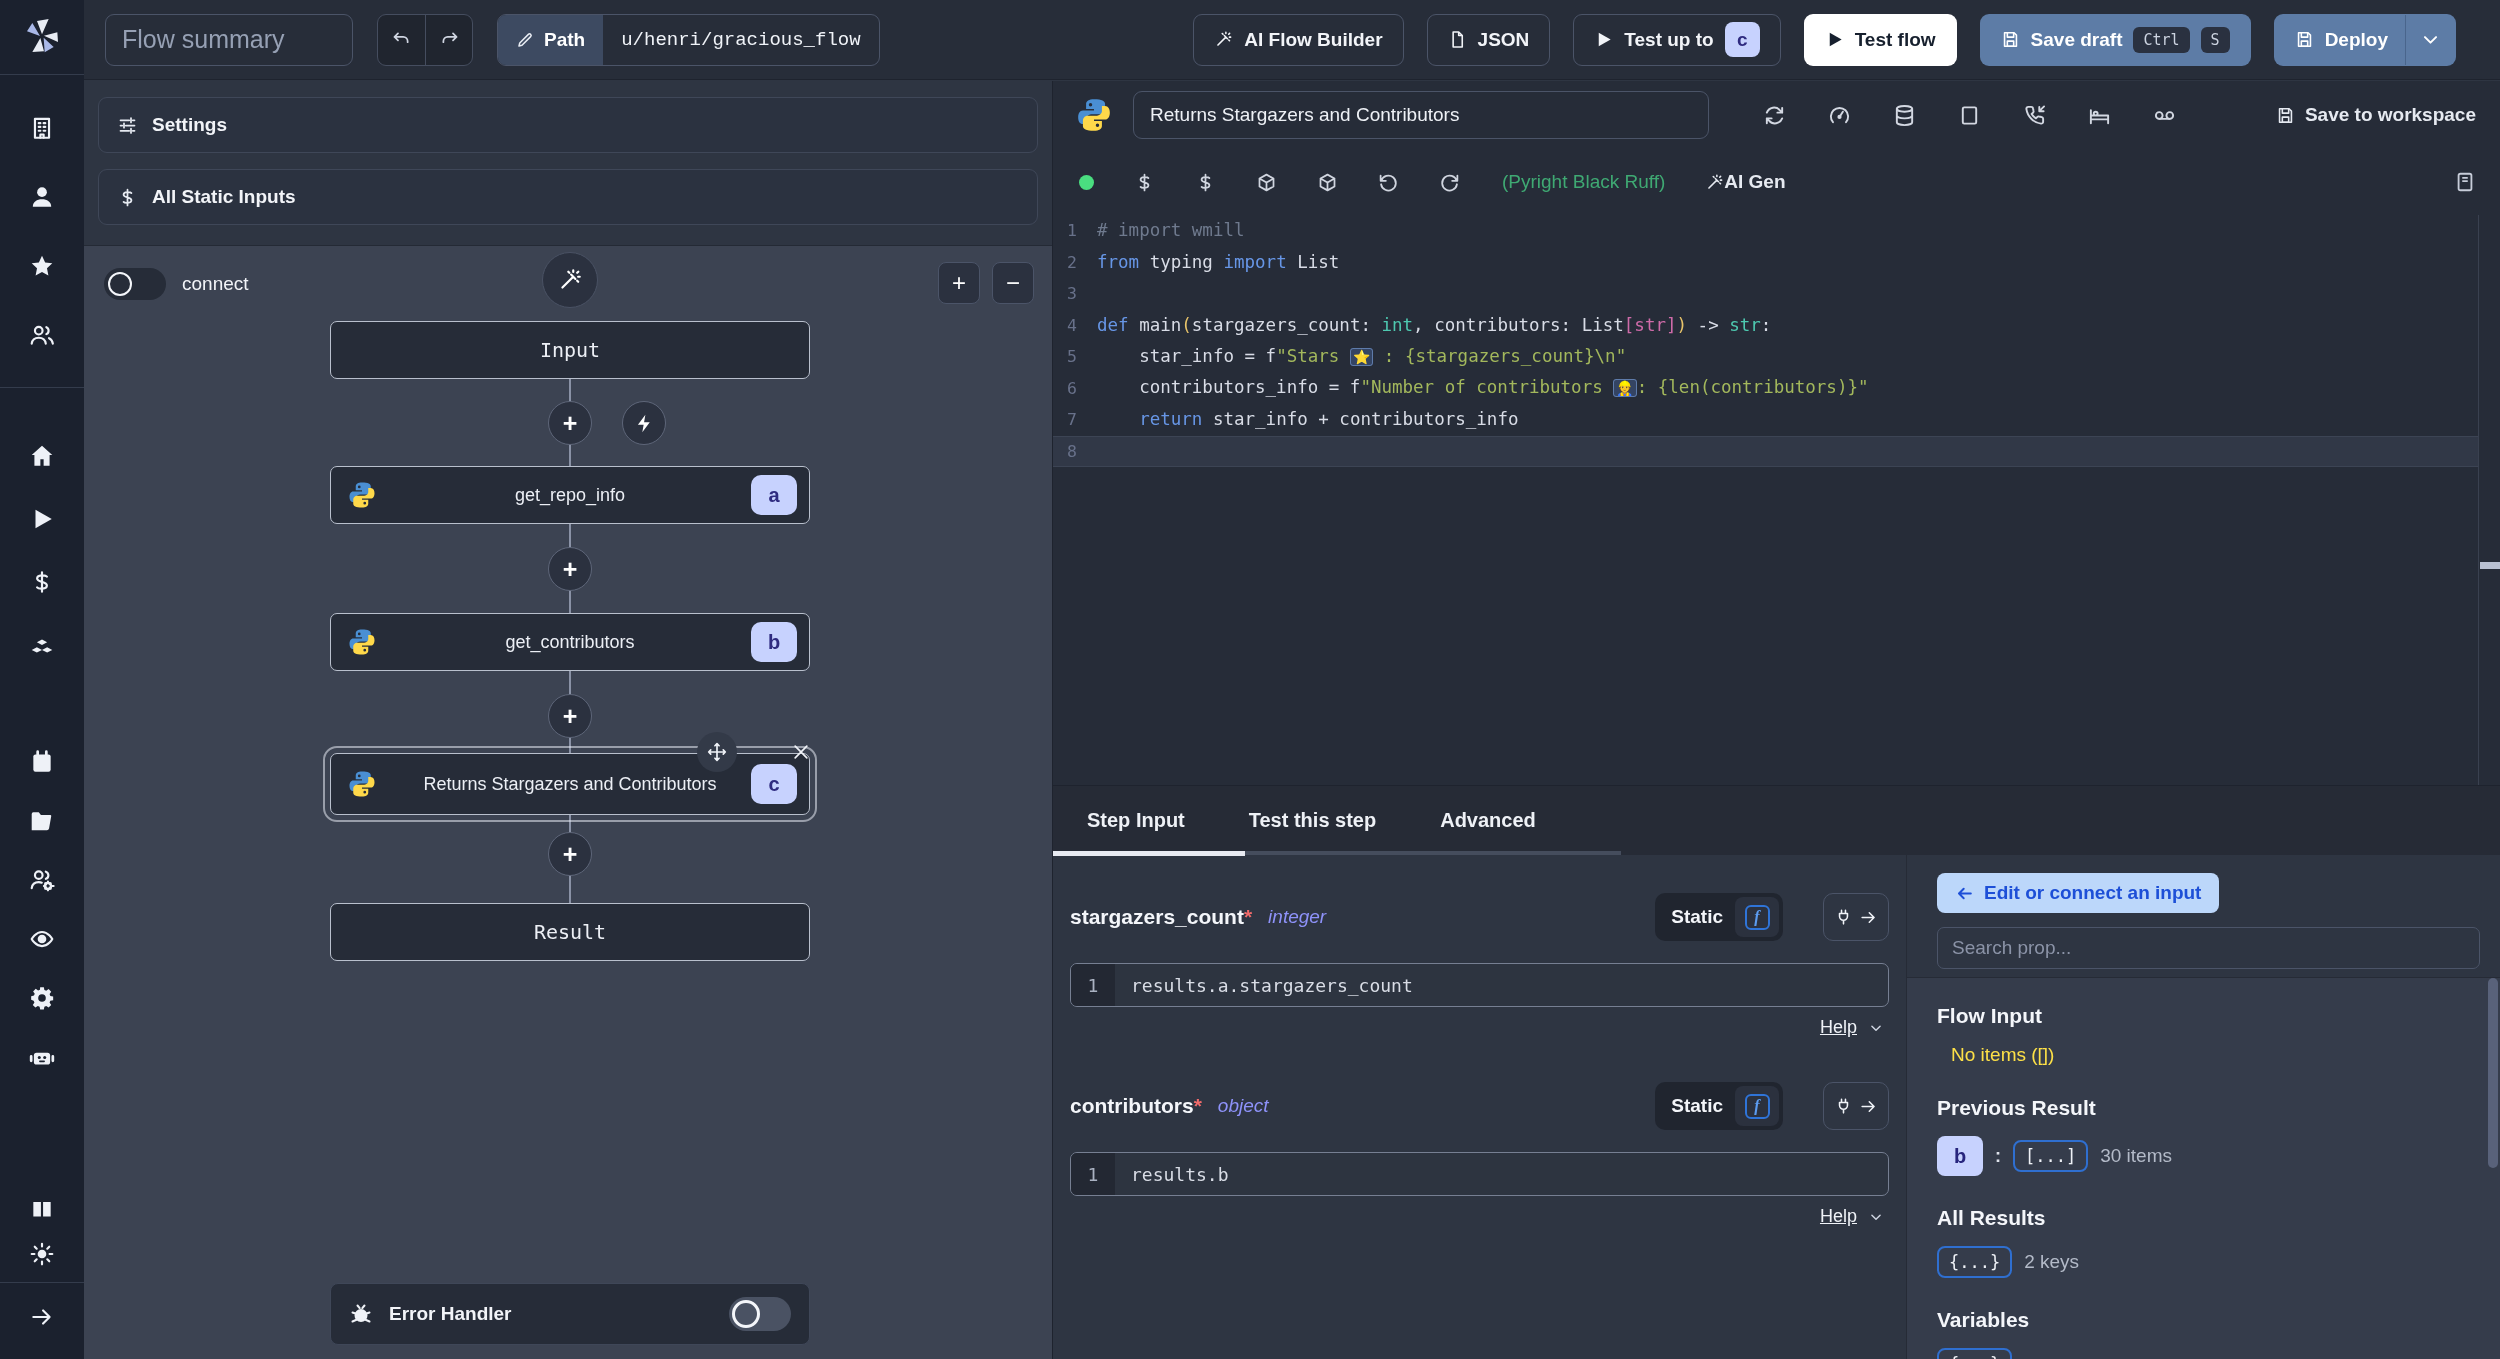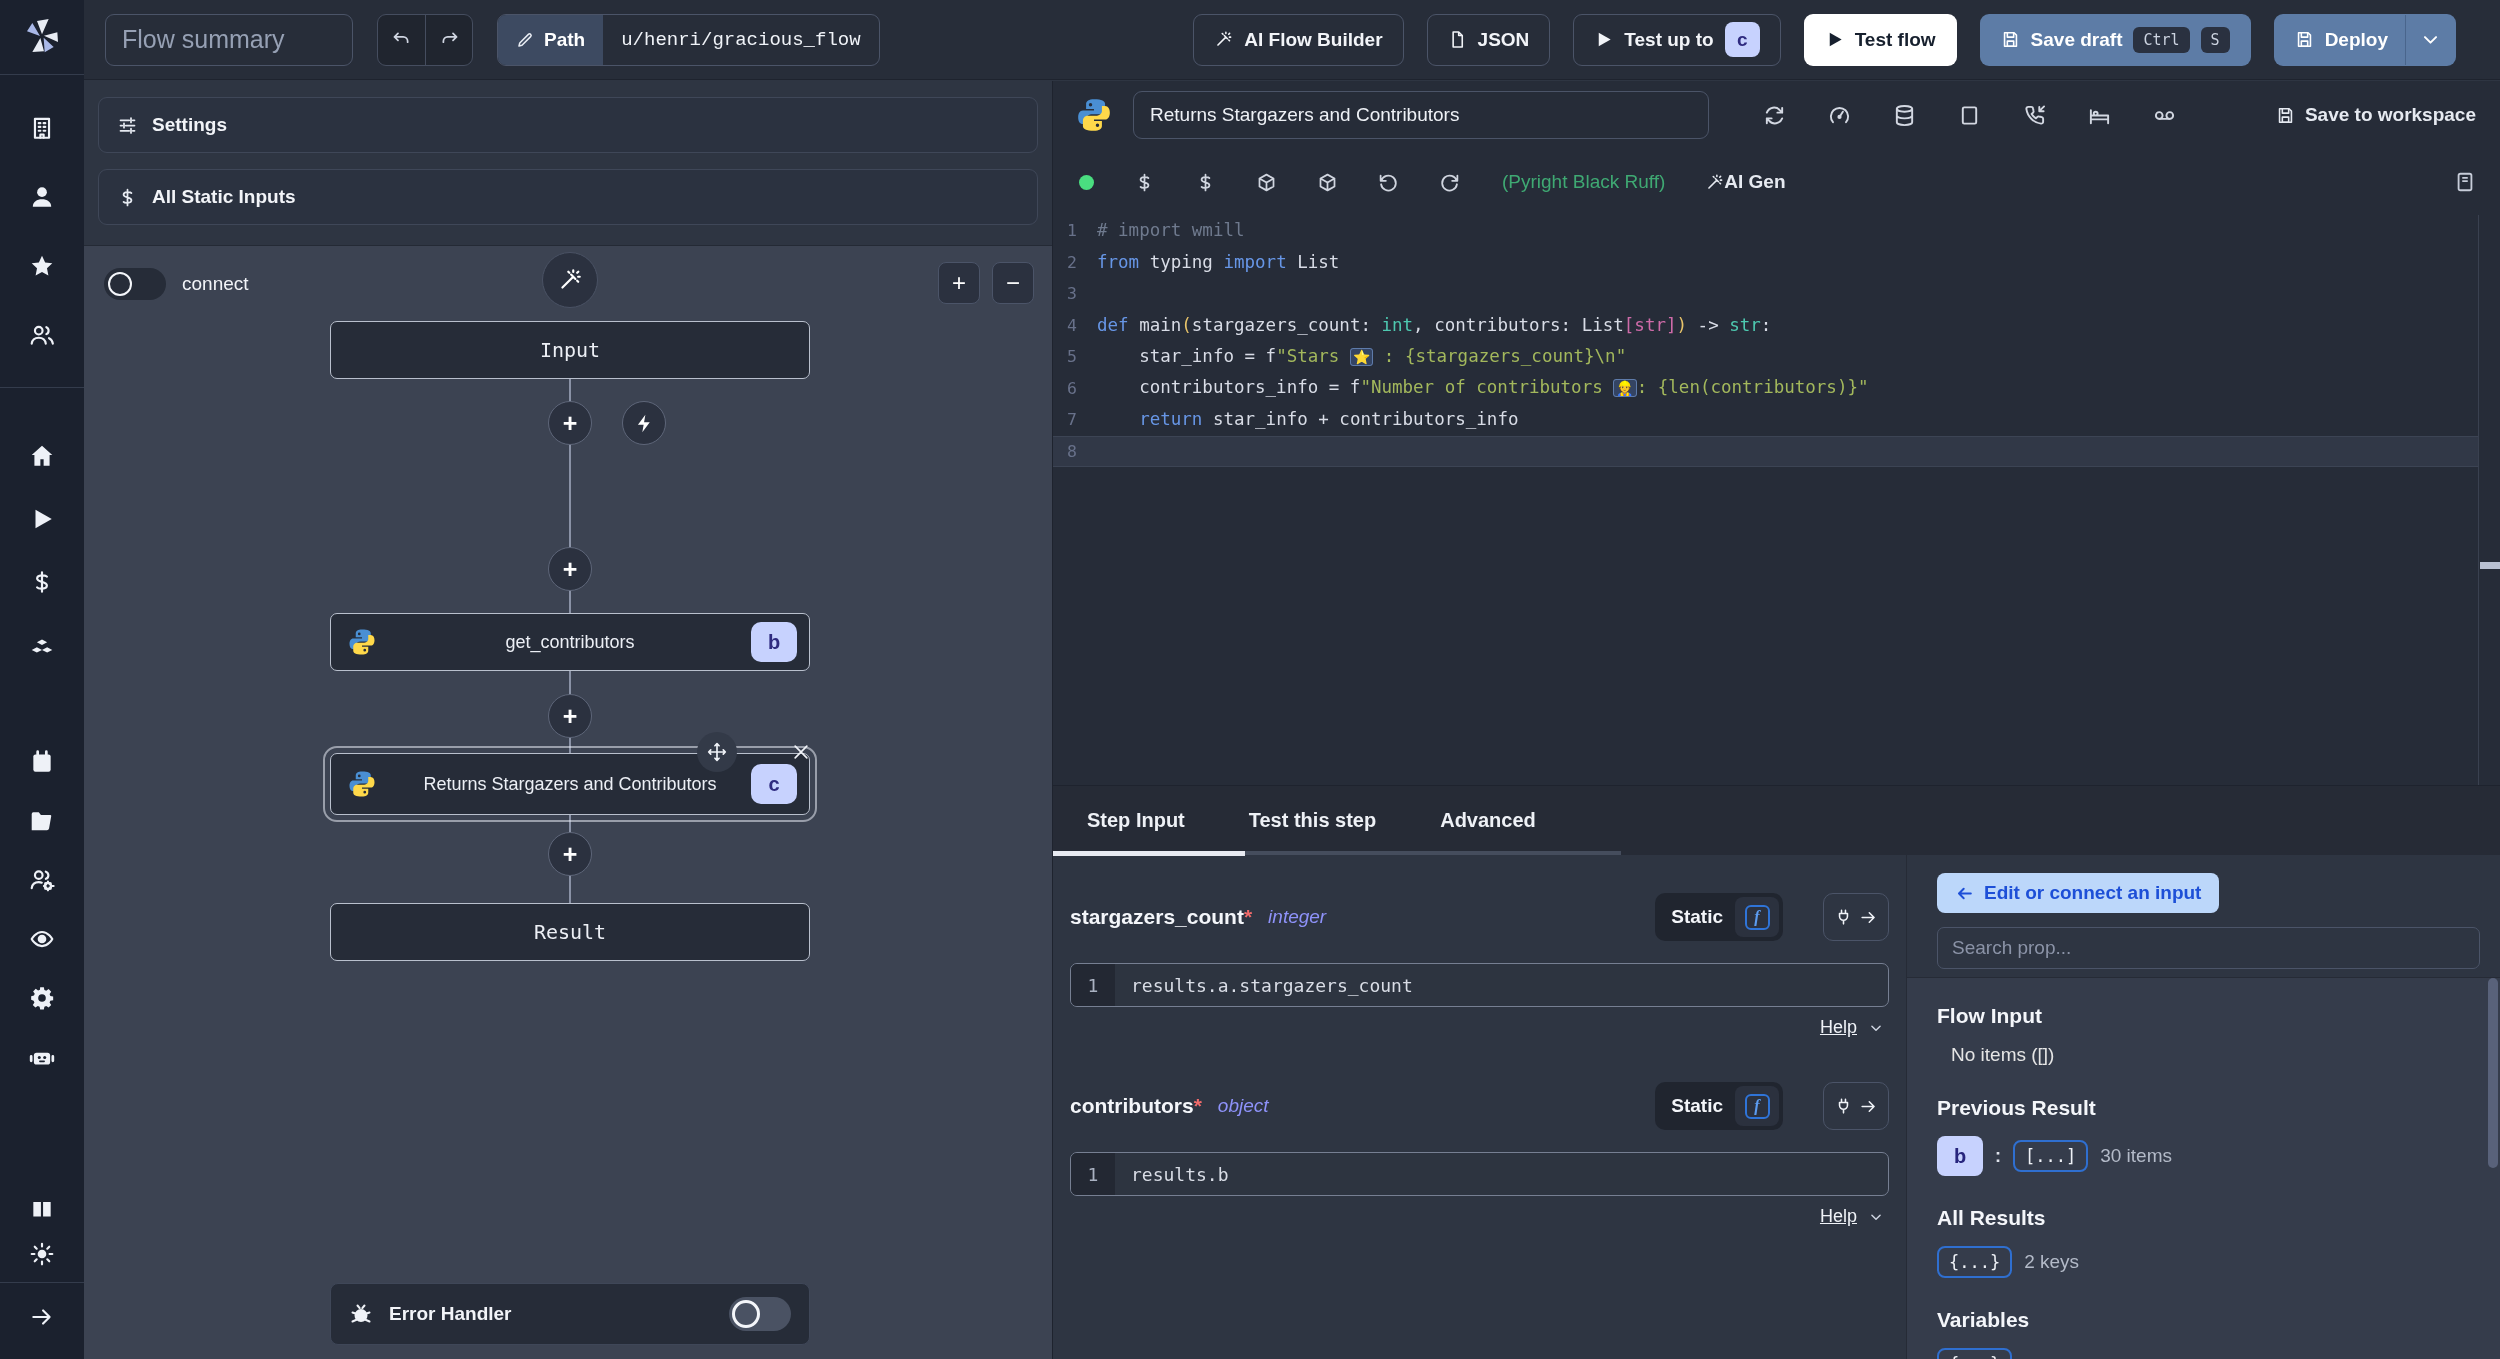--- a/index.html
+++ b/index.html
@@ -163,21 +163,21 @@
 
   .connect { position:absolute; left:853px; top:70px; right:0; bottom:0; background:#2e3542; border-left:1px solid #262b36; }
   .edit-btn { margin:18px 0 0 30px; display:inline-flex; align-items:center; gap:10px; background:#bcd7fa; color:#1d4fd7;
     font-weight:700; font-size:19px; border-radius:8px; padding:9px 18px; cursor:pointer; }
   .search-prop { display:block; margin:14px 20px 0 30px; width:calc(100% - 50px); height:42px; border:1px solid #4b5468;
     border-radius:7px; background:transparent; color:#e6eaf1; font-size:19px; padding:0 14px; outline:none;
     font-family:"Liberation Sans",sans-serif; }
   .search-prop::placeholder { color:#8b93a7; }
   .connect-list { position:absolute; left:0; right:0; top:122px; bottom:0; background:#353c4b; border-top:1px solid #262b36; padding:26px 20px 0 30px; }
   .cl-title { font-size:21px; font-weight:700; color:#f4f6fa; }
-  .cl-muted { color:#e5e5e5; font-size:19px; margin:16px 0 0 14px; }
+  .cl-muted { color:#fde047; font-size:19px; margin:16px 0 0 14px; }
   .cl-row { display:flex; align-items:center; gap:12px; margin-top:16px; }
   .chip-badge { min-width:46px; height:40px; background:#c7d2fe; color:#27257d; border-radius:8px;
     display:flex; align-items:center; justify-content:center; font-weight:700; font-size:20px; cursor:pointer; }
   .chip-colon { color:#dfe3ec; font-weight:700; }
   .chip-ell { border:2px solid #2f6fd0; border-radius:8px; padding:4px 10px; color:#eef1f6;
     font-family:"DejaVu Sans Mono",monospace; font-size:17px; cursor:pointer; }
   .cl-count { color:#b3bac8; font-size:19px; }
   .cl-section { margin-top:30px; }
   .conn-scroll { position:absolute; right:2px; top:0px; width:10px; height:190px; background:#59627a; border-radius:5px; }
 </style>
@@ -445,20 +445,28 @@
 
     <div class="g-circle plus" style="top:155px">+</div>
     <div class="g-circle bolt" style="top:155px">
       <span class="i">
           <svg viewBox="0 0 24 24" fill="currentColor">
             <path d="M13 2 4.5 13.5H11L9.5 22 18 10.5h-6.5z"></path>
           </svg>
         </span>
     </div>
 
+    <div class="g-node step" style="top:220px">
+      <svg class="pyico" viewBox="0 0 24 24">
+          <path fill="#4a8fd3" d="M12 2c-3.2 0-5 1.1-5 3v3.2h5v1H5c-2 0-3 2-3 4.3s1 4.2 3 4.2h2v-3.2c0-1.9 1.9-3 4-3h5c1.7 0 3-1.4 3-3.1V5c0-1.9-2-3-7-3zm-2.2 2.4a1.1 1.1 0 1 1 0 2.2 1.1 1.1 0 0 1 0-2.2z"></path>
+          <path fill="#ffd94a" d="M12 22c3.2 0 5-1.1 5-3v-3.2h-5v-1h7c2 0 3-2 3-4.3s-1-4.2-3-4.2h-2v3.2c0 1.9-1.9 3-4 3H8c-1.7 0-3 1.4-3 3.1V19c0 1.9 2 3 7 3zm2.2-2.4a1.1 1.1 0 1 1 0-2.2 1.1 1.1 0 0 1 0 2.2z"></path>
+        </svg>
+      <span class="nlabel">get_repo_info</span>
+      <span class="nbadge">a</span>
+    </div>
 
     <div class="g-circle plus" style="top:301px">+</div>
 
     <div class="g-node step" style="top:367px">
       <svg class="pyico" viewBox="0 0 24 24">
           <path fill="#4a8fd3" d="M12 2c-3.2 0-5 1.1-5 3v3.2h5v1H5c-2 0-3 2-3 4.3s1 4.2 3 4.2h2v-3.2c0-1.9 1.9-3 4-3h5c1.7 0 3-1.4 3-3.1V5c0-1.9-2-3-7-3zm-2.2 2.4a1.1 1.1 0 1 1 0 2.2 1.1 1.1 0 0 1 0-2.2z"></path>
           <path fill="#ffd94a" d="M12 22c3.2 0 5-1.1 5-3v-3.2h-5v-1h7c2 0 3-2 3-4.3s-1-4.2-3-4.2h-2v3.2c0 1.9-1.9 3-4 3H8c-1.7 0-3 1.4-3 3.1V19c0 1.9 2 3 7 3zm2.2-2.4a1.1 1.1 0 1 1 0-2.2 1.1 1.1 0 0 1 0 2.2z"></path>
         </svg>
       <span class="nlabel">get_contributors</span>
       <span class="nbadge">b</span>

